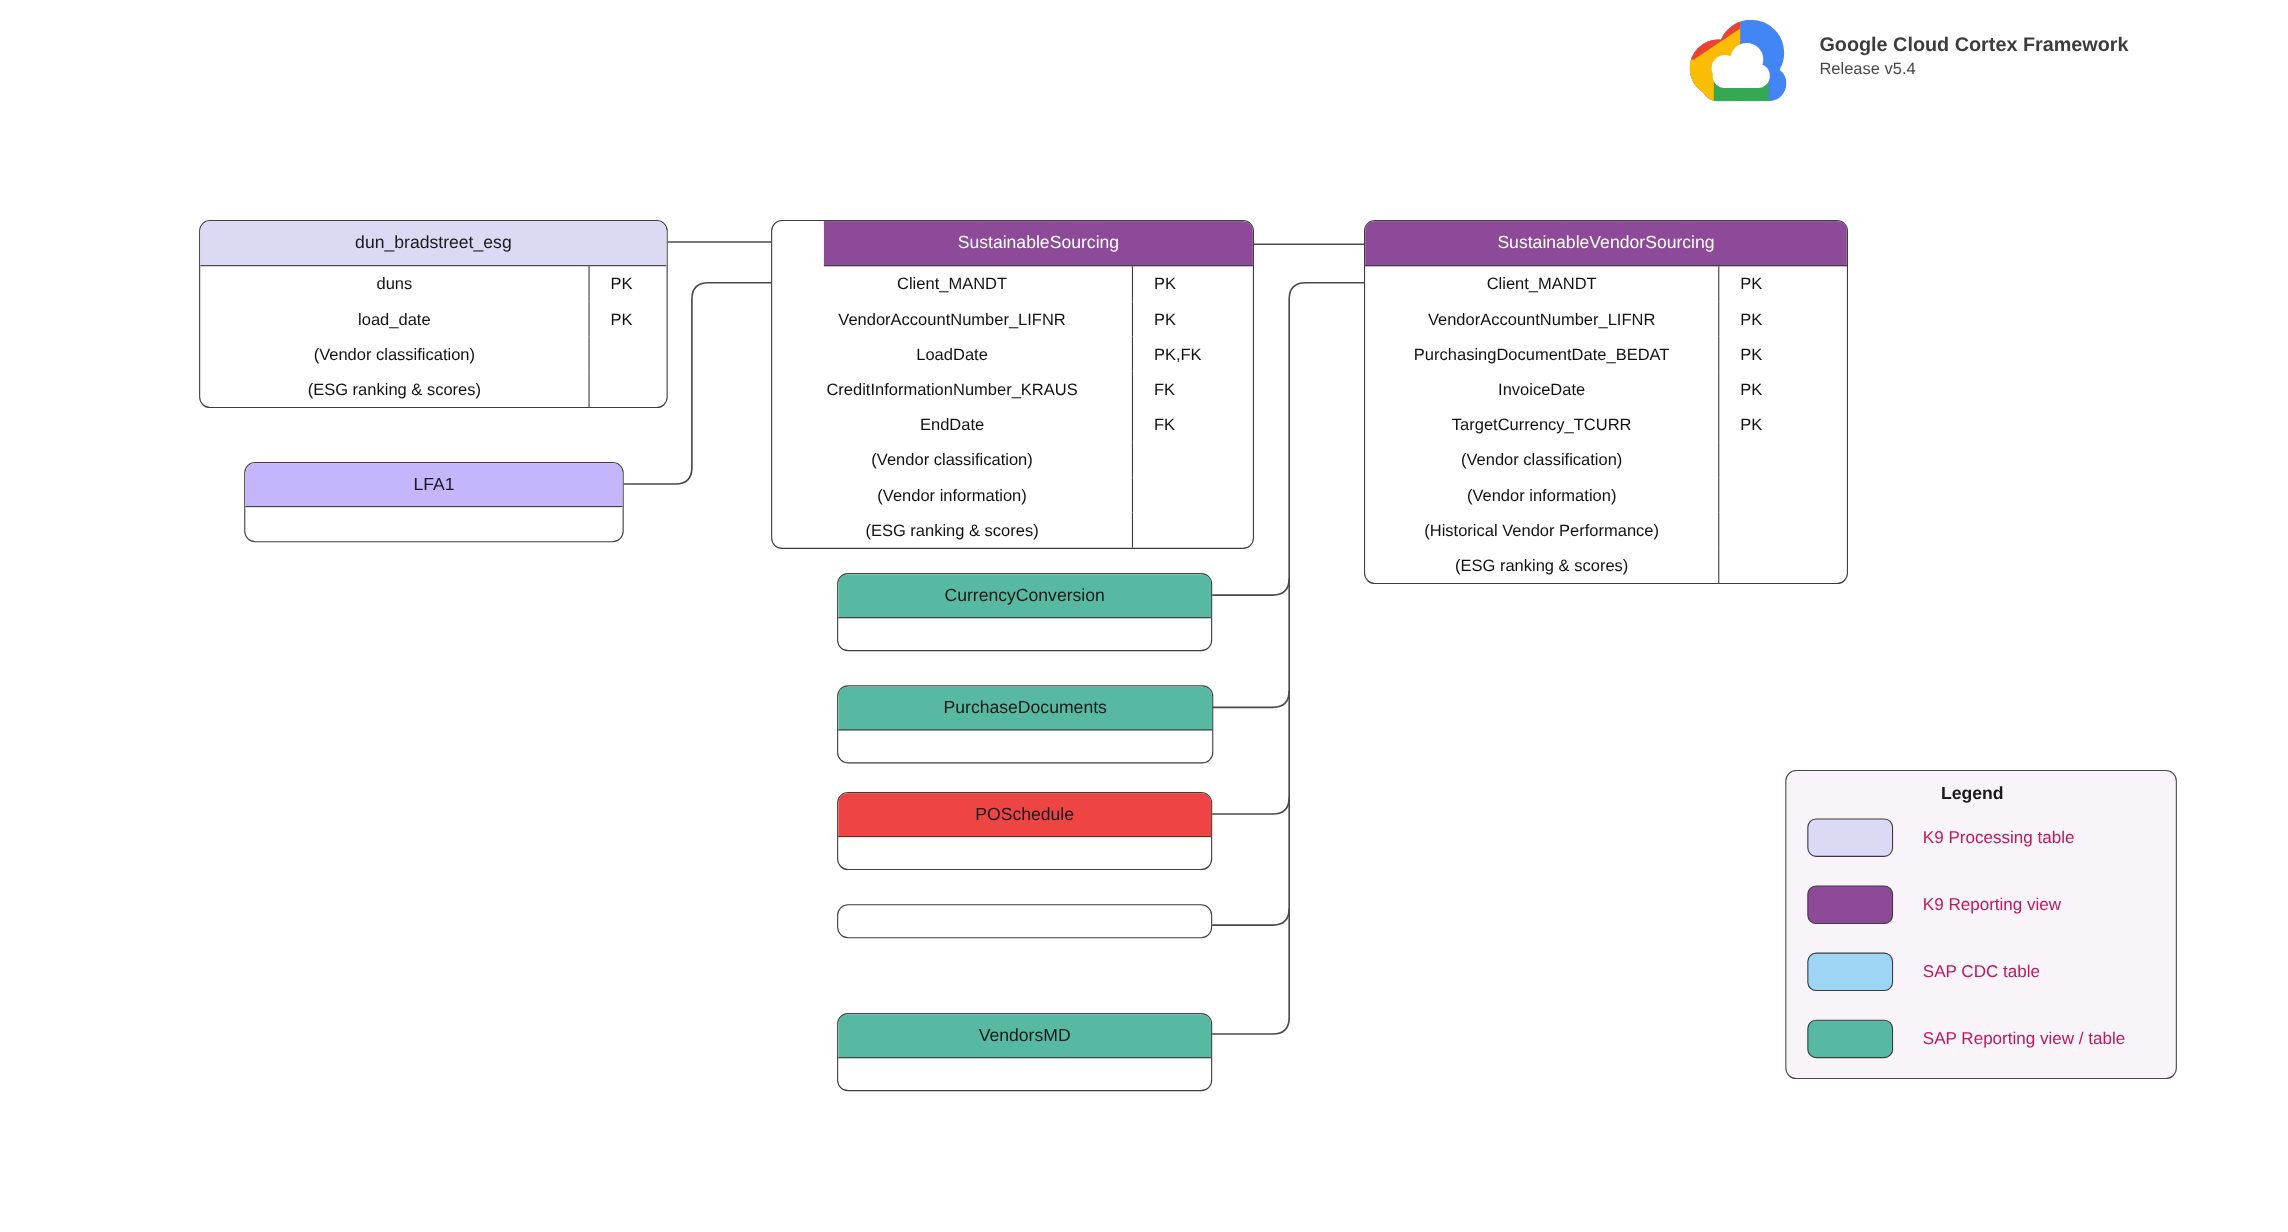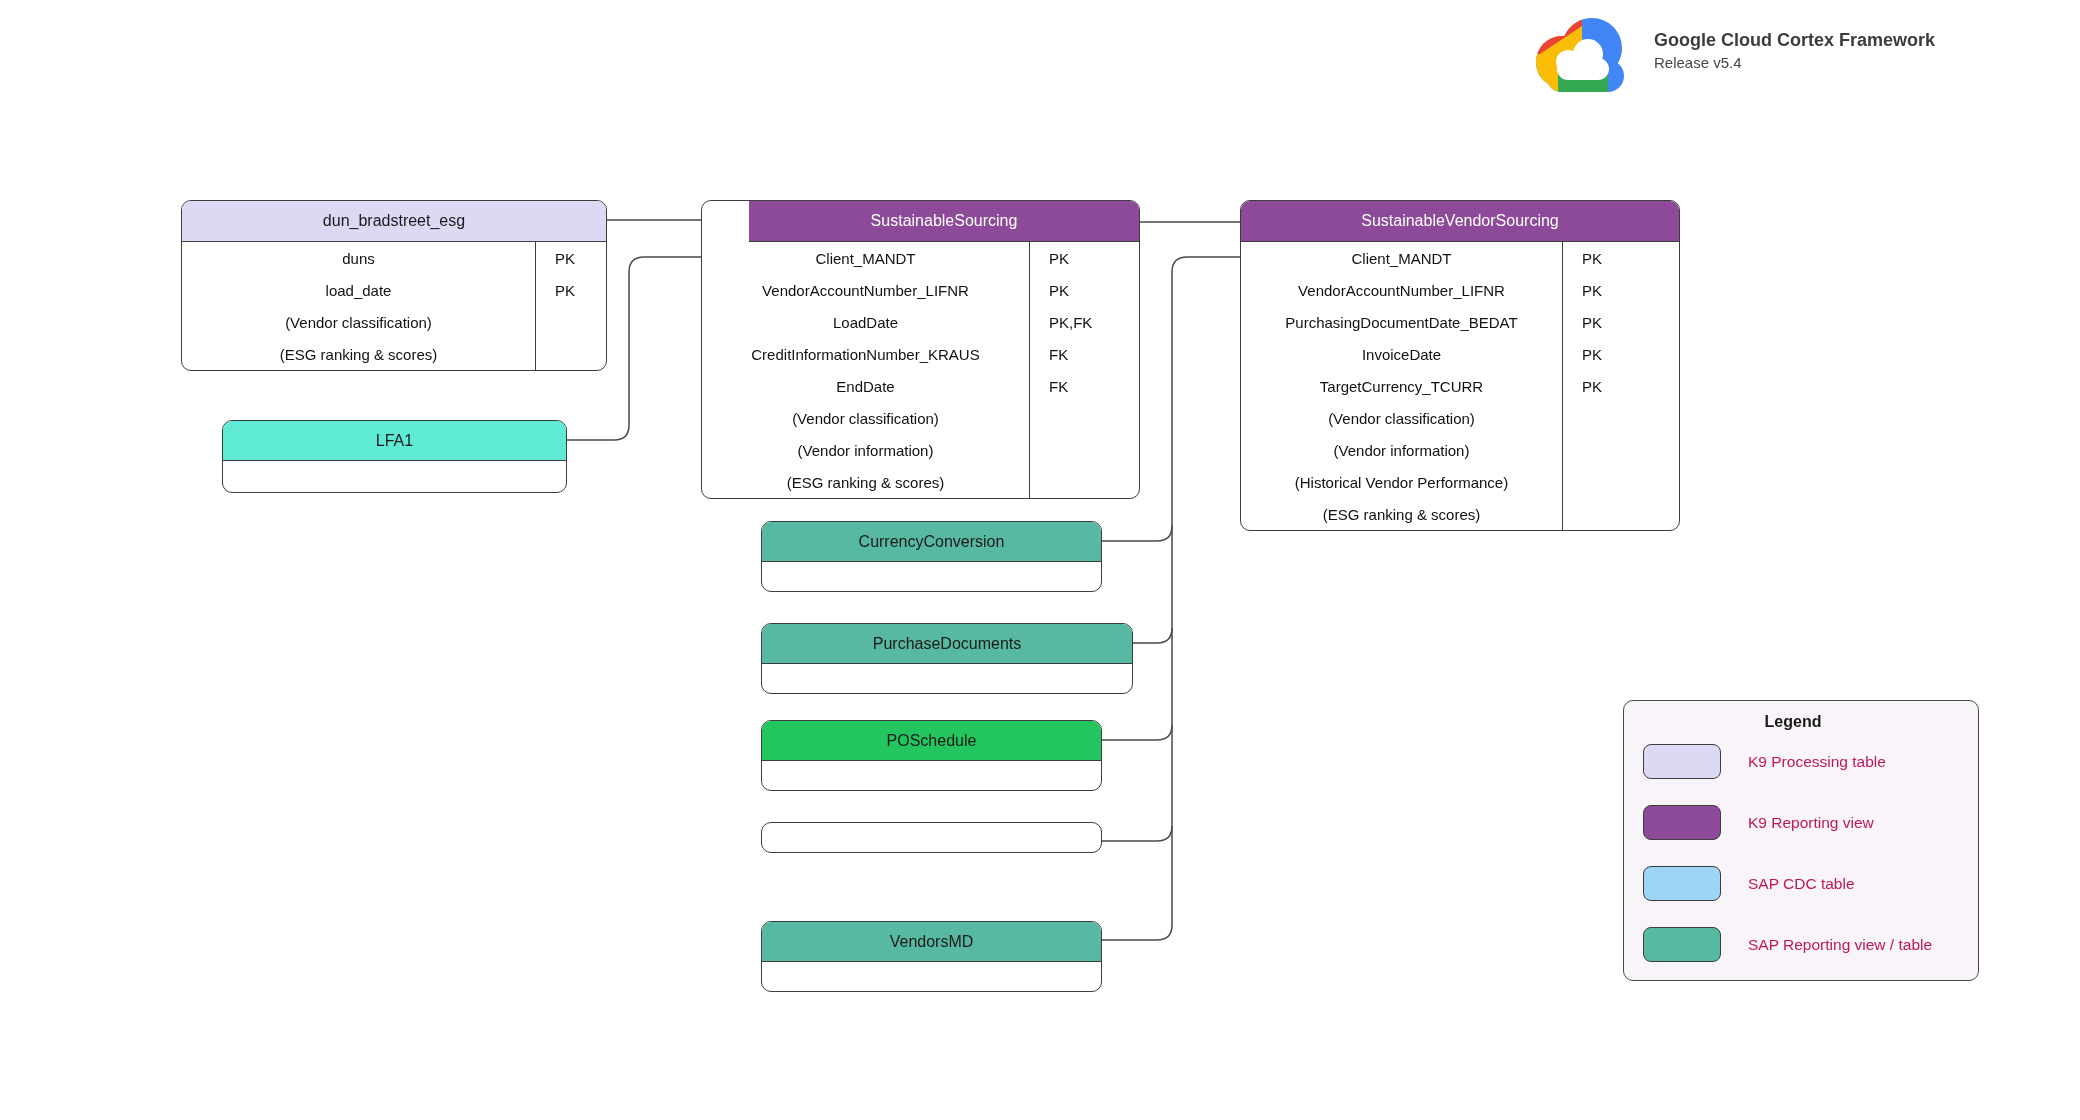--- a/index.html
+++ b/index.html
@@ -32,21 +32,21 @@
   
   .entity.simple .entity-header{height:39px;}
   .body-empty{height:31px;}
   .entity.teal .body-empty{height:29px;}
 
   #e-dun {left:181px;top:200px;width:426px;}
   #e-ss  {left:701px;top:200px;width:439px;}
   #e-svs {left:1240px;top:200px;width:440px;}
   #e-lfa1{left:222px;top:420px;width:345px;}
   #e-cc  {left:761px;top:521px;width:341px;}
-  #e-pd  {left:761px;top:623px;width:372px;}
+  #e-pd  {left:761px;top:623px;width:342px;}
   #e-pos {left:761px;top:720px;width:341px;}
   #e-pdh {left:761px;top:822px;width:341px;}
   #e-vmd {left:761px;top:921px;width:341px;}
 
   
   .legend{position:absolute;left:1623px;top:700px;width:356px;height:281px;
           border:1.5px solid #4a4a4a;border-radius:10px;box-sizing:border-box;
           padding:12px 0 14px 19px;}
   .legend-title{font-size:16px;font-weight:bold;color:#1a1a1a;text-align:center;
           width:300px;height:20px;}
@@ -197,42 +197,42 @@
       <span class="fname">(Historical Vendor Performance)</span>
       <span class="fkey"></span>
     </div>
     <div class="frow">
       <span class="fname">(ESG ranking &amp; scores)</span>
       <span class="fkey"></span>
     </div>
   </div>
 
   <div class="entity simple" id="e-lfa1">
-    <div class="entity-header" style="background: #5eead4;">
+    <div class="entity-header" style="background: #c4b5fd;">
       <span>LFA1</span>
     </div>
     <div class="body-empty"></div>
   </div>
 
   <div class="entity simple teal" id="e-cc">
     <div class="entity-header" style="background: rgb(87, 185, 161);">
       <span>CurrencyConversion</span>
     </div>
     <div class="body-empty"></div>
   </div>
 
   <div class="entity simple teal" id="e-pd">
     <div class="entity-header" style="background: rgb(87, 185, 161);">
       <span>PurchaseDocuments</span>
     </div>
     <div class="body-empty"></div>
   </div>
 
   <div class="entity simple teal" id="e-pos">
-    <div class="entity-header" style="background: #22c55e; text-align: right;">
+    <div class="entity-header" style="background: #ef4444; text-align: right;">
       <span>POSchedule</span>
     </div>
     <div class="body-empty"></div>
   </div>
 
   <div class="entity simple teal" id="e-pdh">
     <div class="body-empty"></div>
   </div>
 
   <div class="entity simple teal" id="e-vmd">

